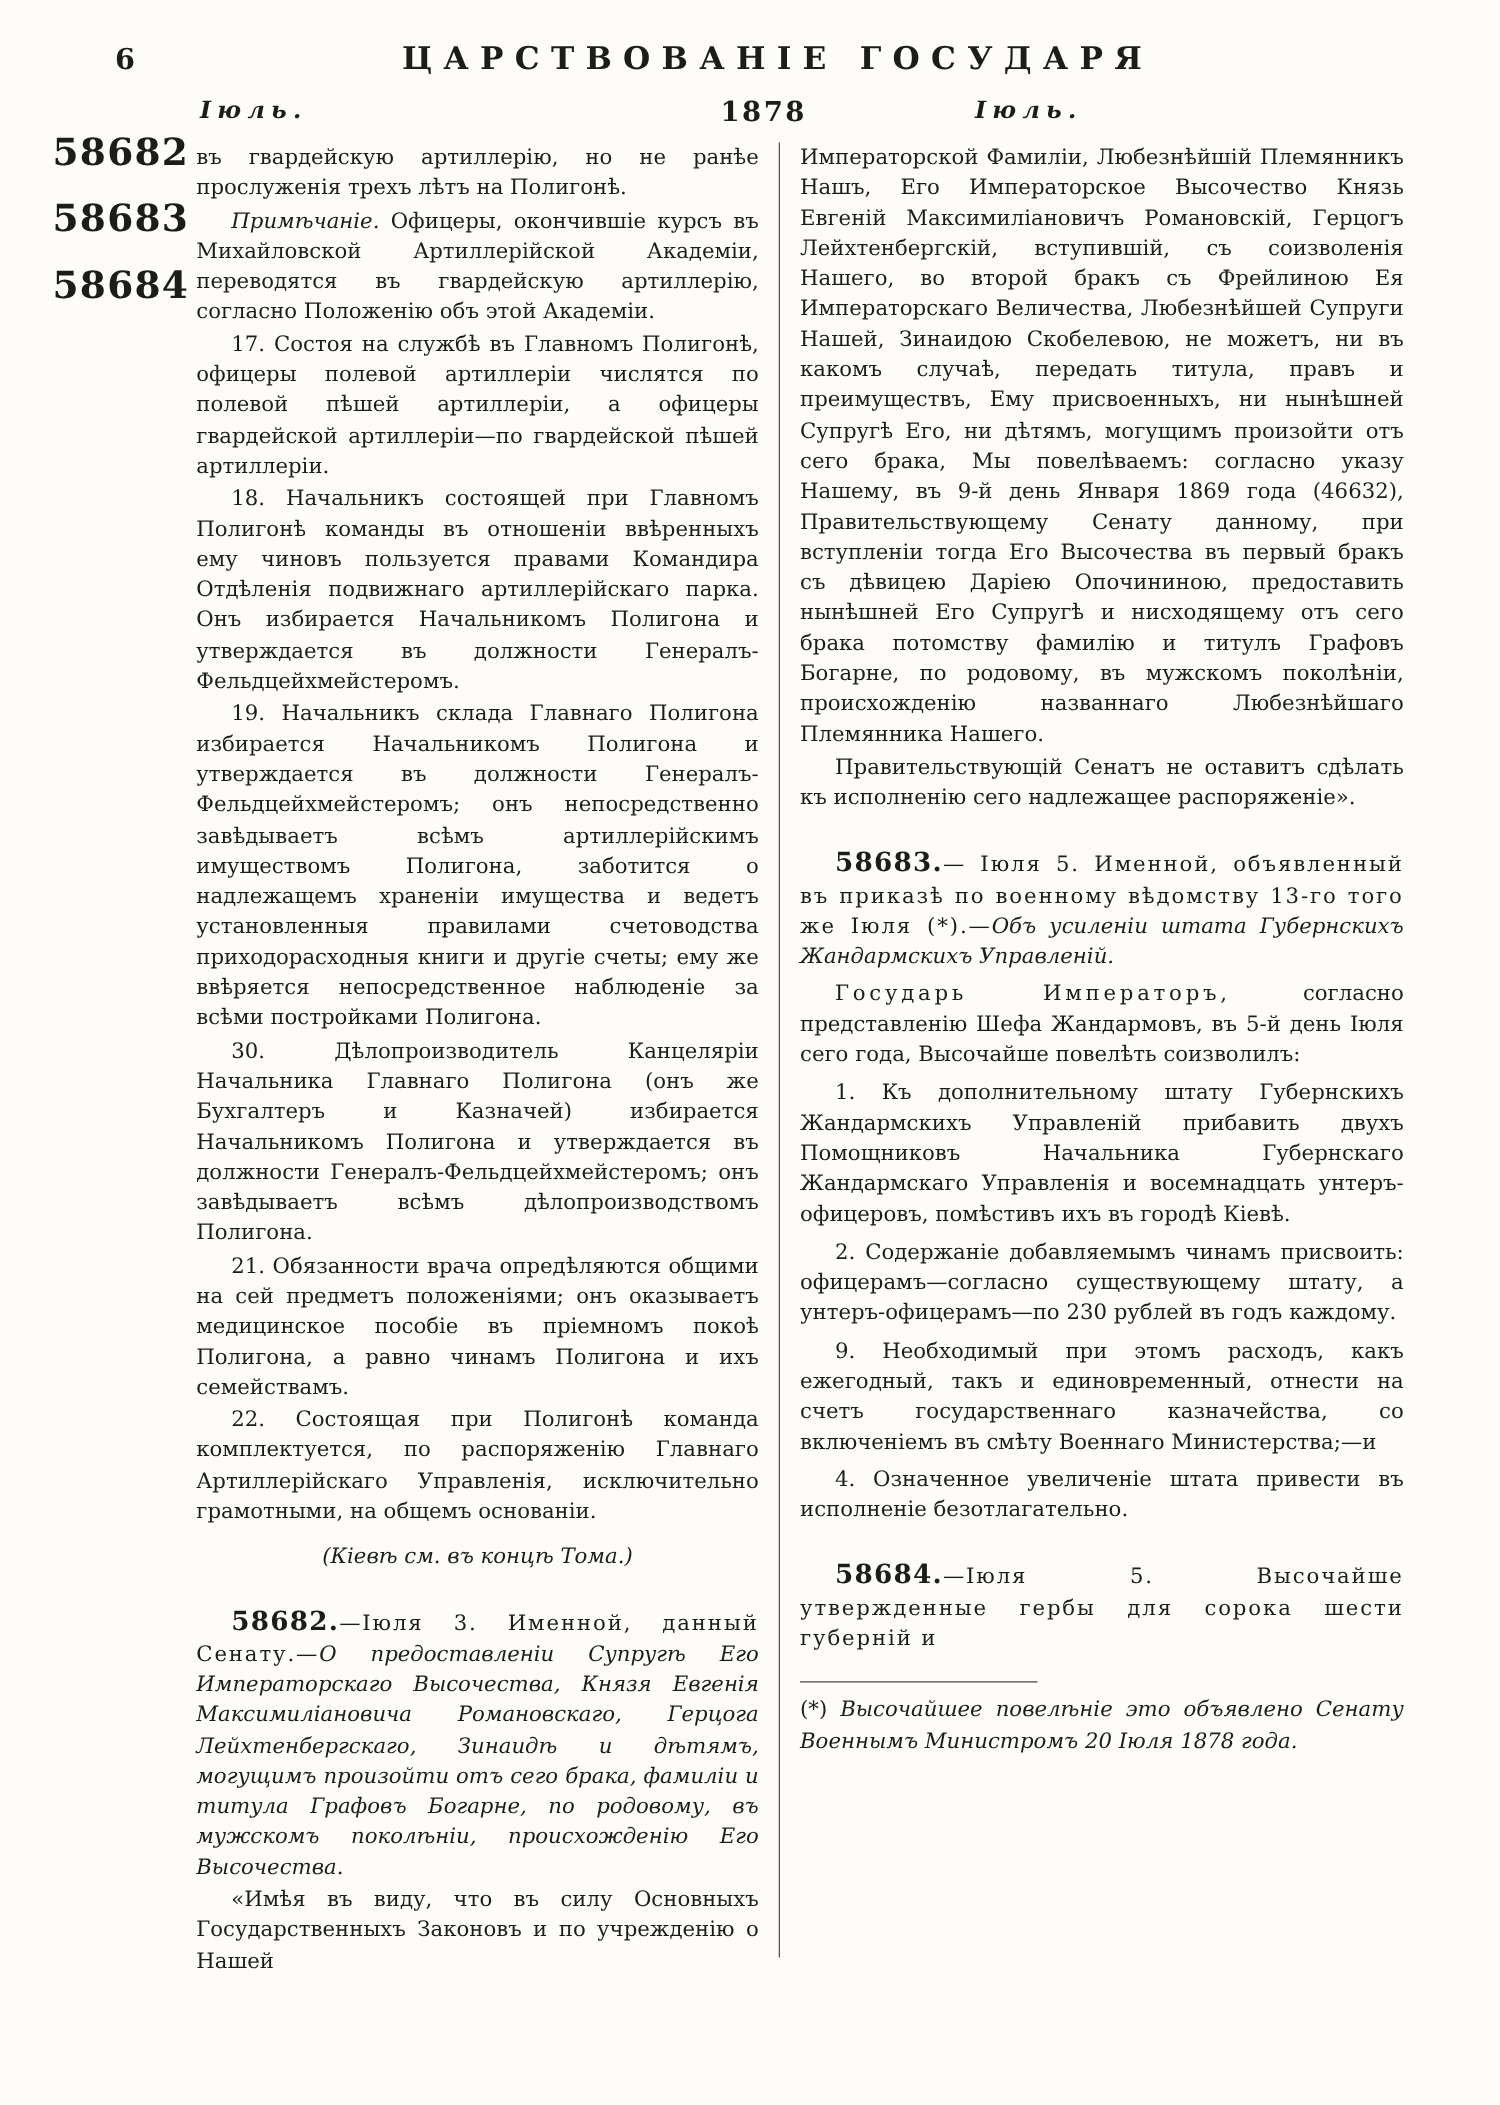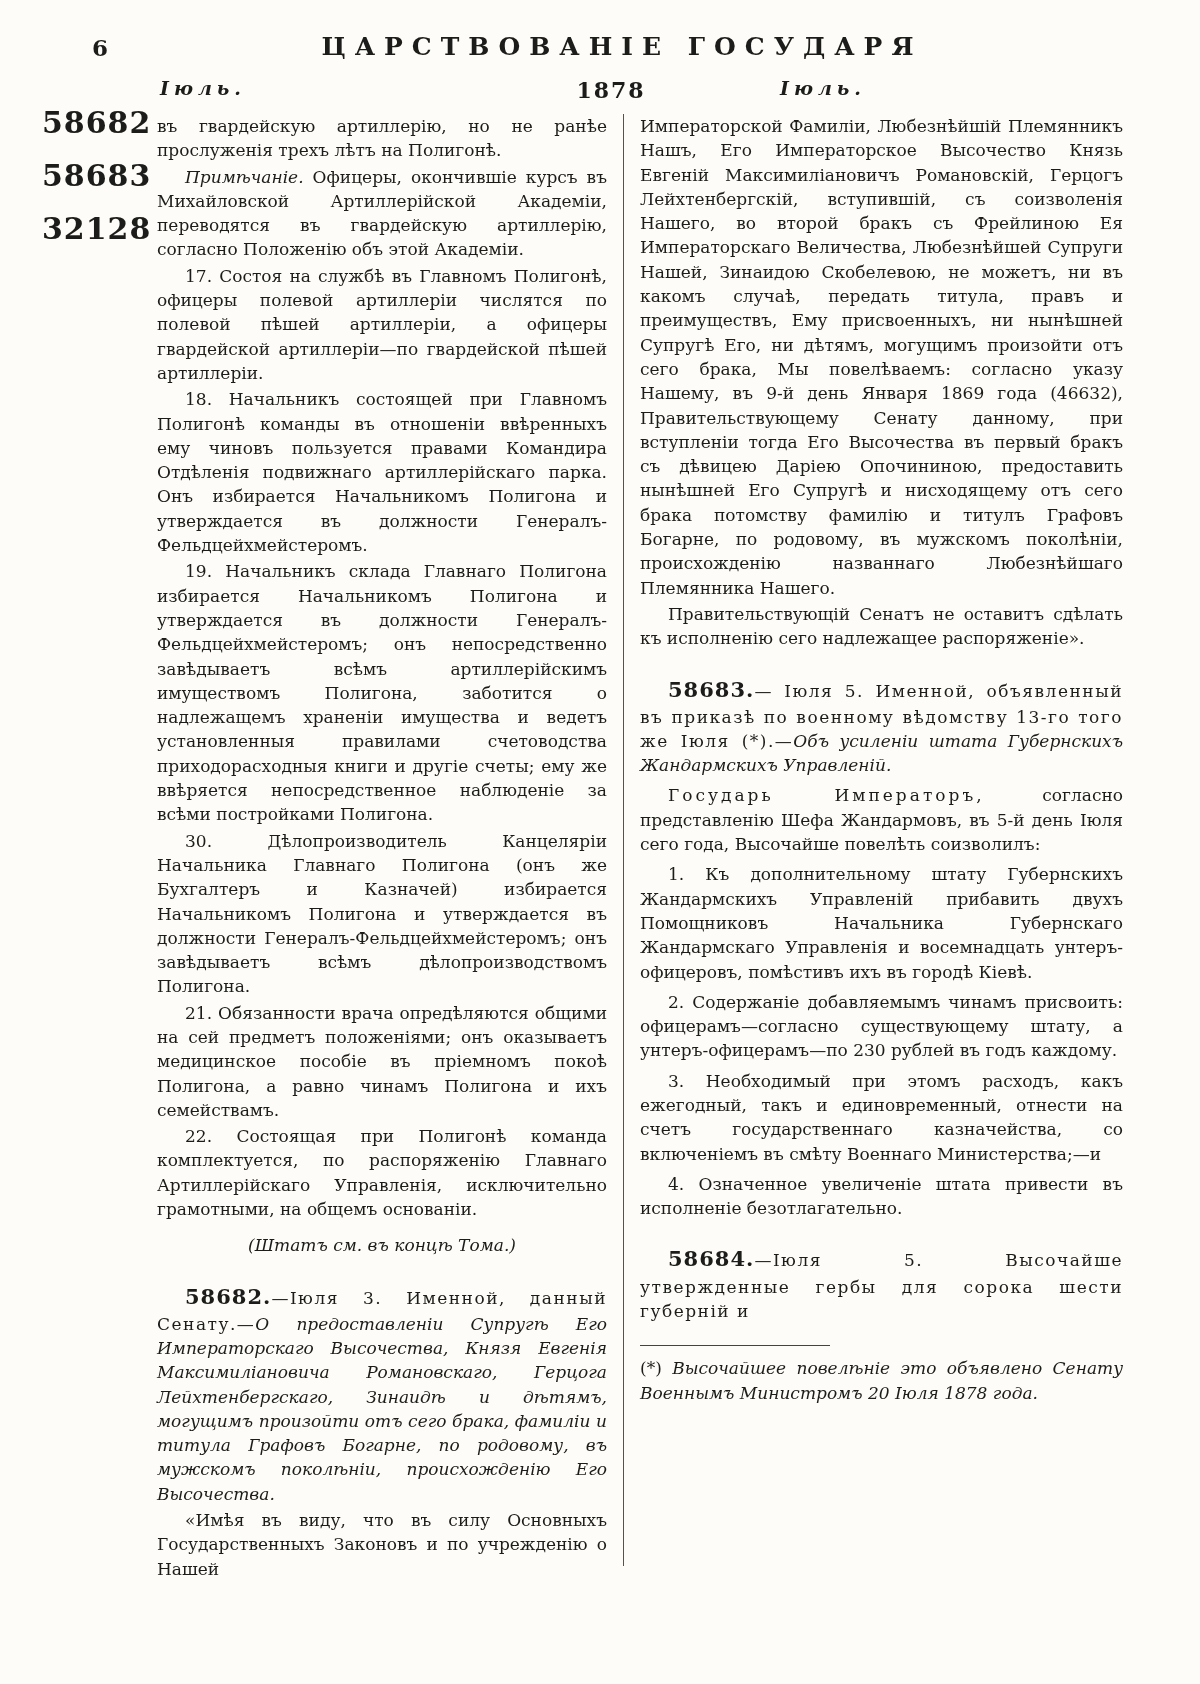--- a/index.html
+++ b/index.html
@@ -63,48 +63,48 @@
     <div class="running-title">ЦАРСТВОВАНІЕ ГОСУДАРЯ</div>
     <div class="date-line">
       <span class="month month-left">Іюль.</span>
       <span class="year">1878</span>
       <span class="month month-right">Іюль.</span>
     </div>
   </header>
 
   <div class="margin-number mn-1">58682</div>
   <div class="margin-number mn-2">58683</div>
-  <div class="margin-number mn-3">32128</div>
+  <div class="margin-number mn-3">58684</div>
 
   <div class="columns">
 
     <div class="col col-left">
       <p class="cont">въ гвардейскую артиллерію, но не ранѣе прослуженія трехъ лѣтъ на Полигонѣ.</p>
       <p><span class="note-lead">Примѣчаніе.</span> <span>Офицеры, окончившіе курсъ въ Михайловской Артиллерійской Академіи, переводятся въ гвардейскую артиллерію, согласно Положенію объ этой Академіи.</span></p>
       <p>17. Состоя на службѣ въ Главномъ Полигонѣ, офицеры полевой артиллеріи числятся по полевой пѣшей артиллеріи, а офицеры гвардейской артиллеріи—по гвардейской пѣшей артиллеріи.</p>
       <p>18. Начальникъ состоящей при Главномъ Полигонѣ команды въ отношеніи ввѣренныхъ ему чиновъ пользуется правами Командира Отдѣленія подвижнаго артиллерійскаго парка. Онъ избирается Начальникомъ Полигона и утверждается въ должности Генералъ-Фельдцейхмейстеромъ.</p>
       <p>19. Начальникъ склада Главнаго Полигона избирается Начальникомъ Полигона и утверждается въ должности Генералъ-Фельдцейхмейстеромъ; онъ непосредственно завѣдываетъ всѣмъ артиллерійскимъ имуществомъ Полигона, заботится о надлежащемъ храненіи имущества и ведетъ установленныя правилами счетоводства приходорасходныя книги и другіе счеты; ему же ввѣряется непосредственное наблюденіе за всѣми постройками Полигона.</p>
       <p>30. Дѣлопроизводитель Канцеляріи Начальника Главнаго Полигона (онъ же Бухгалтеръ и Казначей) избирается Начальникомъ Полигона и утверждается въ должности Генералъ-Фельдцейхмейстеромъ; онъ завѣдываетъ всѣмъ дѣлопроизводствомъ Полигона.</p>
       <p>21. Обязанности врача опредѣляются общими на сей предметъ положеніями; онъ оказываетъ медицинское пособіе въ пріемномъ покоѣ Полигона, а равно чинамъ Полигона и ихъ семействамъ.</p>
       <p>22. Состоящая при Полигонѣ команда комплектуется, по распоряженію Главнаго Артиллерійскаго Управленія, исключительно грамотными, на общемъ основаніи.</p>
-      <p class="center-note">(Штатъ см. въ концѣ Тома.)</p>
+      <p class="center-note">(Кіевѣ см. въ концѣ Тома.)</p>
       <p class="article"><span class="art-num">58682.</span><span class="art-head">—Іюля 3. Именной, данный Сенату.—</span><span class="art-subject">О предоставленіи Супругѣ Его Императорскаго Высочества, Князя Евгенія Максимиліановича Романовскаго, Герцога Лейхтенбергскаго, Зинаидѣ и дѣтямъ, могущимъ произойти отъ сего брака, фамиліи и титула Графовъ Богарне, по родовому, въ мужскомъ поколѣніи, происхожденію Его Высочества.</span></p>
       <p>«Имѣя въ виду, что въ силу Основныхъ Государственныхъ Законовъ и по учрежденію о Нашей</p>
     </div>
 
     <div class="divider"></div>
 
     <div class="col col-right">
       <p class="cont">Императорской Фамиліи, Любезнѣйшій Племянникъ Нашъ, Его Императорское Высочество Князь Евгеній Максимиліановичъ Романовскій, Герцогъ Лейхтенбергскій, вступившій, съ соизволенія Нашего, во второй бракъ съ Фрейлиною Ея Императорскаго Величества, Любезнѣйшей Супруги Нашей, Зинаидою Скобелевою, не можетъ, ни въ какомъ случаѣ, передать титула, правъ и преимуществъ, Ему присвоенныхъ, ни нынѣшней Супругѣ Его, ни дѣтямъ, могущимъ произойти отъ сего брака, Мы повелѣваемъ: согласно указу Нашему, въ 9-й день Января 1869 года (46632), Правительствующему Сенату данному, при вступленіи тогда Его Высочества въ первый бракъ съ дѣвицею Даріею Опочининою, предоставить нынѣшней Его Супругѣ и нисходящему отъ сего брака потомству фамилію и титулъ Графовъ Богарне, по родовому, въ мужскомъ поколѣніи, происхожденію названнаго Любезнѣйшаго Племянника Нашего.</p>
       <p>Правительствующій Сенатъ не оставитъ сдѣлать къ исполненію сего надлежащее распоряженіе».</p>
       <p class="article"><span class="art-num">58683.</span><span class="art-head">— Іюля 5. Именной, объявленный въ приказѣ по военному вѣдомству 13-го того же Іюля (*).—</span><span class="art-subject">Объ усиленіи штата Губернскихъ Жандармскихъ Управленій.</span></p>
       <p class="item"><span class="spaced-lead">Государь Императоръ,</span> <span>согласно представленію Шефа Жандармовъ, въ 5-й день Іюля сего года, Высочайше повелѣть соизволилъ:</span></p>
       <p class="item">1. Къ дополнительному штату Губернскихъ Жандармскихъ Управленій прибавить двухъ Помощниковъ Начальника Губернскаго Жандармскаго Управленія и восемнадцать унтеръ-офицеровъ, помѣстивъ ихъ въ городѣ Кіевѣ.</p>
       <p class="item">2. Содержаніе добавляемымъ чинамъ присвоить: офицерамъ—согласно существующему штату, а унтеръ-офицерамъ—по 230 рублей въ годъ каждому.</p>
-      <p class="item">3. Необходимый при этомъ расходъ, какъ ежегодный, такъ и единовременный, отнести на счетъ государственнаго казначейства, со включеніемъ въ смѣту Военнаго Министерства;—и</p>
+      <p class="item">9. Необходимый при этомъ расходъ, какъ ежегодный, такъ и единовременный, отнести на счетъ государственнаго казначейства, со включеніемъ въ смѣту Военнаго Министерства;—и</p>
       <p class="item">4. Означенное увеличеніе штата привести въ исполненіе безотлагательно.</p>
       <p class="article"><span class="art-num">58684.</span><span class="art-head">—Іюля 5. Высочайше утвержденные гербы для сорока шести губерній и</span></p>
       <div class="footnote-rule"></div>
       <p class="footnote cont"><span class="fn-mark">(*)</span> <span>Высочайшее повелѣніе это объявлено Сенату Военнымъ Министромъ 20 Іюля 1878 года.</span></p>
     </div>
 
   </div>
 
 </div>
 

